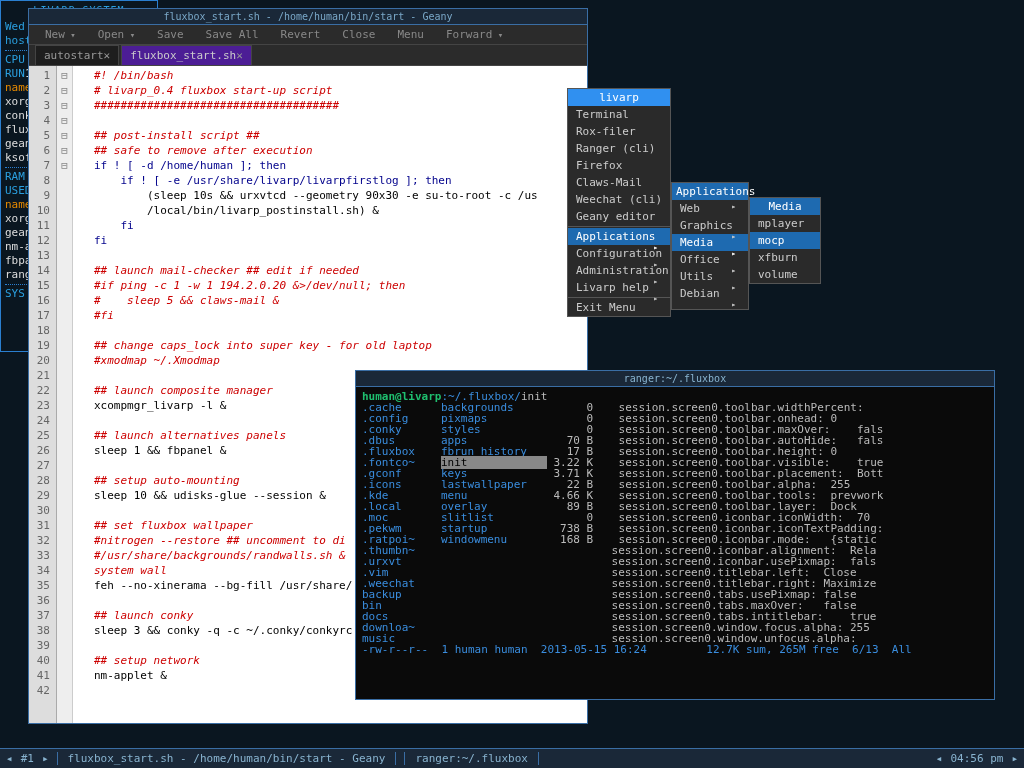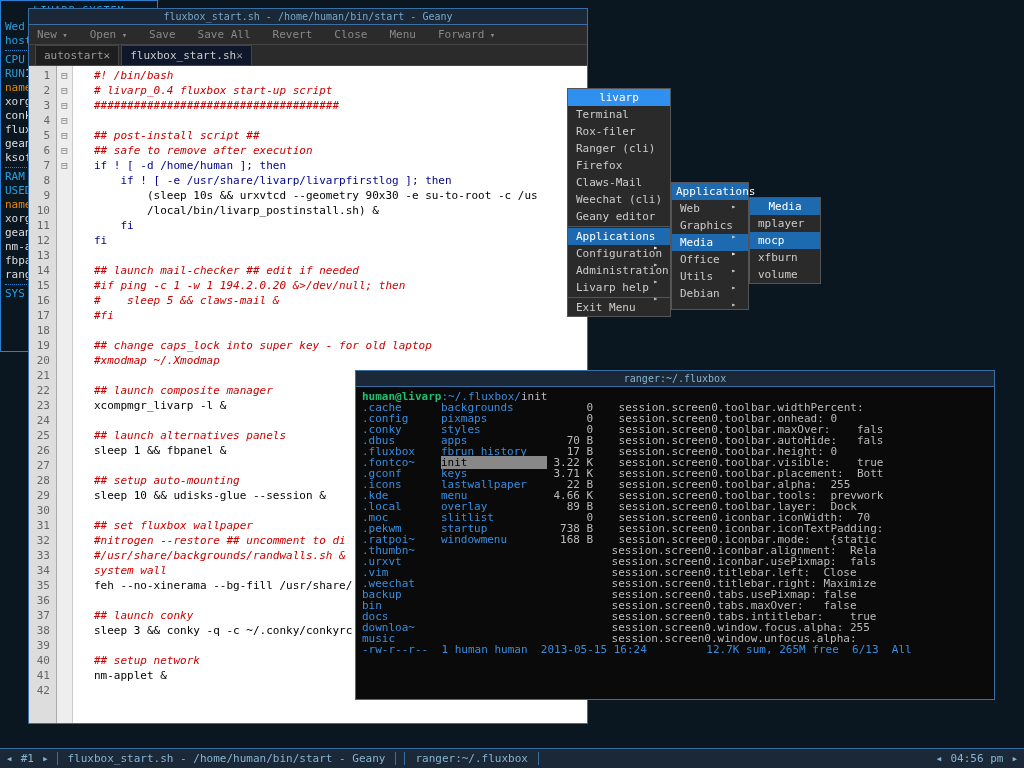--- a/index.html
+++ b/index.html
@@ -5,26 +5,26 @@
 *{margin:0;padding:0;box-sizing:border-box;font-family:"DejaVu Sans Mono",monospace;font-size:11px}
 body{background:#0a1620;width:1024px;height:768px;position:relative;overflow:hidden;color:#ccc}
 .win{position:absolute;border:1px solid #3a6ea5}
 .titlebar{background:#1a2838;color:#89b4d0;text-align:center;padding:2px 0;font-size:10px;border-bottom:1px solid #3a6ea5}
 
 
 #geany{left:28px;top:8px;width:560px;height:716px;background:#2b2b2b;display:flex;flex-direction:column}
 #geany .titlebar{color:#7aa8c8}
 .menubar{background:#2b2b2b;padding:4px 8px;color:#aaa;display:flex;gap:16px}
 .menubar span{cursor:pointer}
-.toolbar{background:#2b2b2b;padding:3px 8px;color:#888;display:flex;gap:22px;font-size:10px;border-bottom:1px solid #444}
+.toolbar{background:#2b2b2b;padding:3px 16px;color:#888;display:flex;gap:22px;font-size:10px;border-bottom:1px solid #444}
 .toolbar span{cursor:pointer}
 .toolbar .dd::after{content:" ▾";font-size:9px}
 .tabs{background:#2b2b2b;padding:0 6px;display:flex;gap:2px;border-bottom:1px solid #444}
 .tab{padding:3px 8px;background:#1e1e1e;color:#999;border:1px solid #444;border-bottom:none;display:flex;}
-.tab.active{background:#0f172a;color:#ccc}
+.tab.active{background:#4c1d95;color:#ccc}
 .tab .x{color:#999;cursor:pointer}
 .editor{flex:1;display:flex;background:#fff;color:#000;overflow:hidden}
 .gutter{background:#ddd;color:#666;padding:2px 6px 0 2px;text-align:right;font-size:10px;line-height:15px;border-right:1px solid #aaa;width:28px}
 .fold{background:#eee;width:16px;border-right:1px solid #ccc;padding-top:2px;line-height:15px;text-align:center;color:#888;font-size:9px}
 .code{flex:1;padding:2px 4px 0 21px;font-size:10.5px;line-height:15px;white-space:pre}
 .code .c{color:#c00;font-style:italic}
 .code .k{color:#00008b;font-weight:normal}
 .status{background:#2b2b2b;color:#999;padding:2px 6px;font-size:10px;border-top:1px solid #444}
 
 

